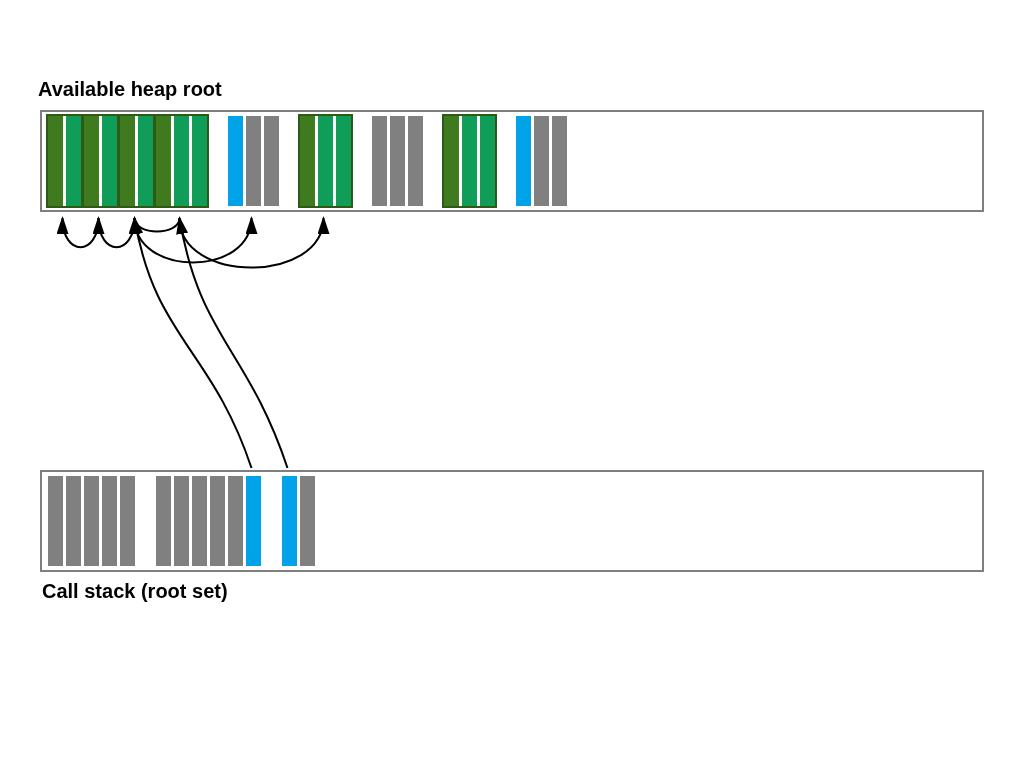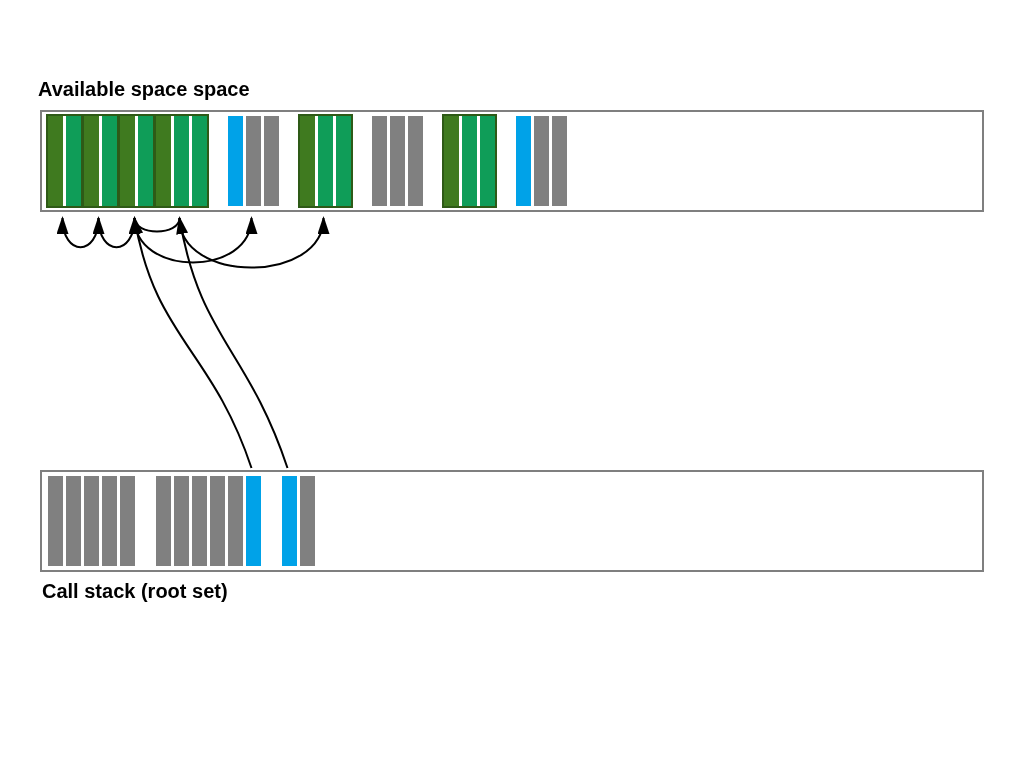--- a/index.html
+++ b/index.html
@@ -49,21 +49,21 @@
     left: 0; top: 0;
     width: 1024px; height: 768px;
     pointer-events: none;
   }
 </style>
 </head>
 <body>
 
 <div class="container">
 
-  <div class="label" style="left:38px; top:78px;">Available space space</div>
+  <div class="label" style="left:38px; top:78px;">Available heap root</div>
 
   <div class="bar" id="heap-bar" style="left:40px; top:110px; width:944px; height:102px;">
       <div class="cell dkgreen" style="left: 6px; width: 15px;"></div>
       <div class="cell teal" style="left: 24px; width: 15px;"></div>
       <div class="obj-border" style="left: 4px; width: 37px;"></div>
       <div class="cell dkgreen" style="left: 42px; width: 15px;"></div>
       <div class="cell teal" style="left: 60px; width: 15px;"></div>
       <div class="obj-border" style="left: 40px; width: 37px;"></div>
       <div class="cell dkgreen" style="left: 78px; width: 15px;"></div>
       <div class="cell teal" style="left: 96px; width: 15px;"></div>

